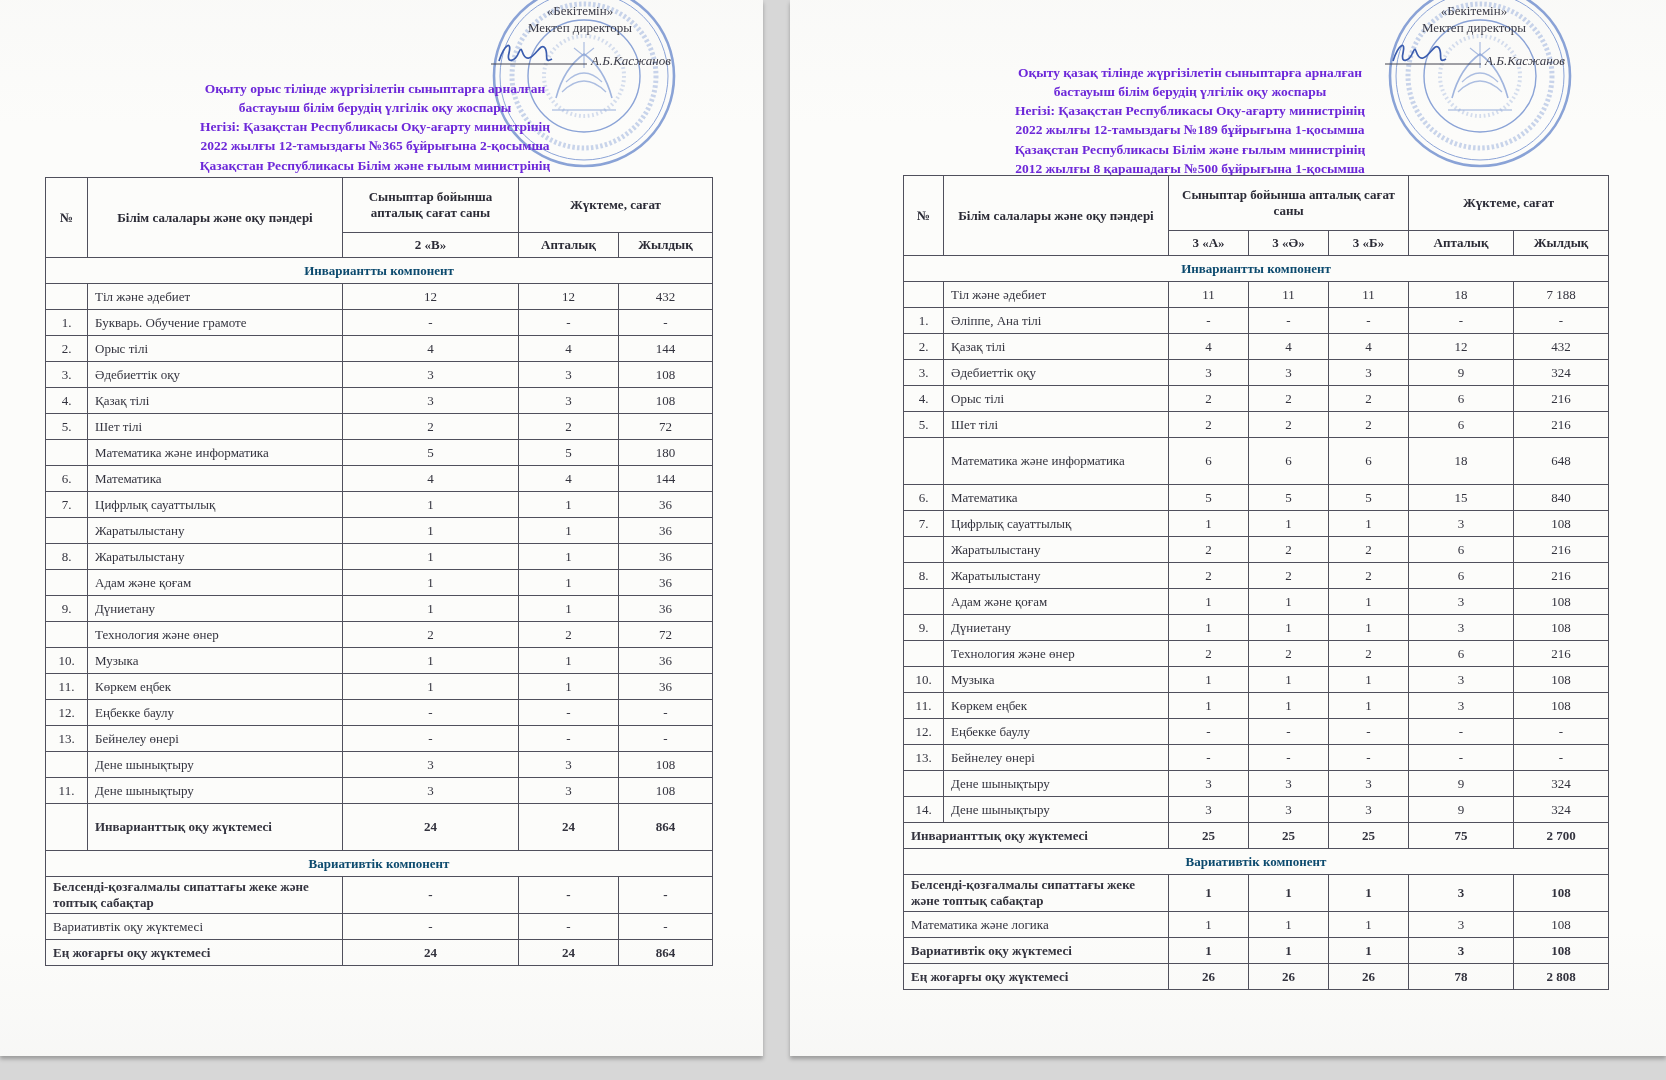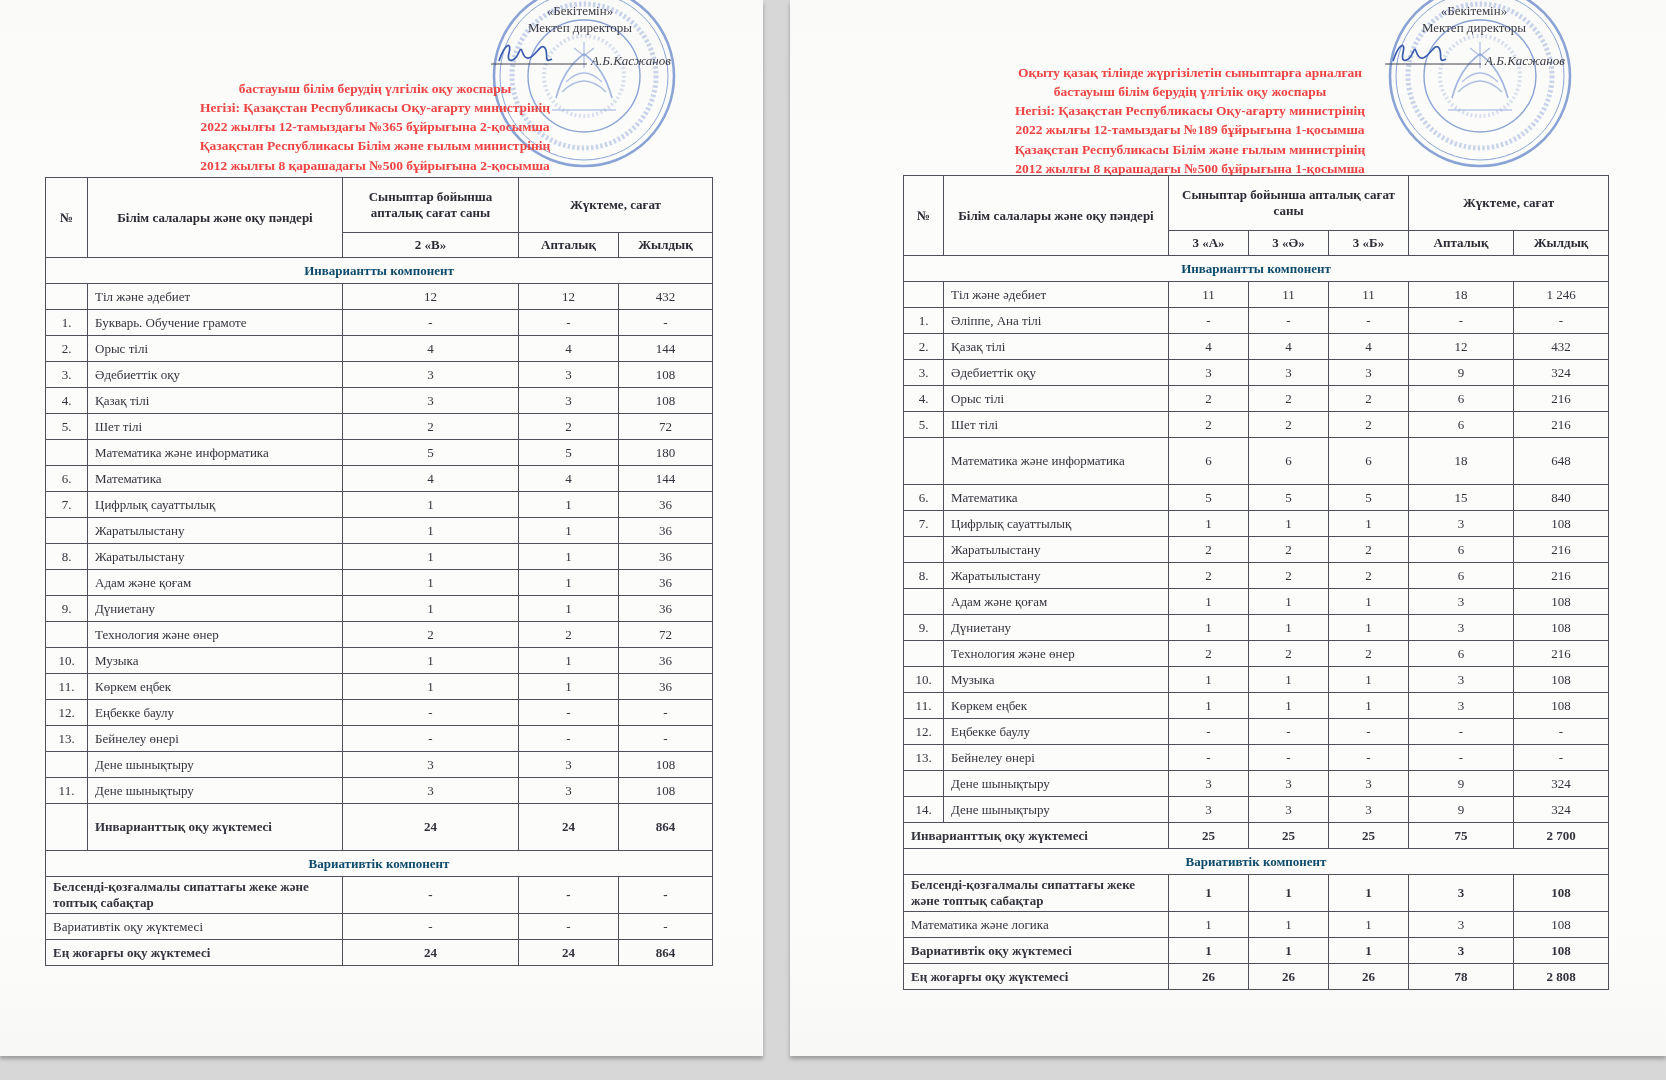--- a/index.html
+++ b/index.html
@@ -26,21 +26,21 @@
   .sign-row{display:flex;align-items:flex-end;justify-content:center;margin-top:3px;font-style:italic;}
   .sign-row .signer{margin-left:2px;line-height:20px;}
 
   .stamp{position:absolute;z-index:1;opacity:.88;}
   .page-a .stamp{left:486px;top:-22px;}
   .page-b .stamp{left:592px;top:-22px;}
 
   
   .doc-title{
     position:absolute;text-align:center;font-weight:bold;
-    font-size:13.5px;line-height:1.42;color:#ef4444;z-index:2;
+    font-size:13.5px;line-height:1.42;color:#6d28d9;z-index:2;
   }
   .page-a .doc-title{top:79px;left:75px;width:600px;}
   .page-b .doc-title{top:63px;left:100px;width:600px;}
 
   
   .plan-table{
     position:absolute;border-collapse:collapse;table-layout:fixed;
     font-size:13px;color:#33333e;background:transparent;z-index:2;
   }
   .page-a .plan-table{top:177px;left:45px;width:667px;}
@@ -96,25 +96,25 @@
       <div class="line">Мектеп директоры</div>
       <div class="sign-row">
         <svg width="100" height="32" viewBox="0 0 100 32">
           <path d="M10 22 C16 4 23 2 20 14 C17 25 26 23 30 13 C34 4 32 21 40 19 C47 17 52 3 56 9 C60 15 54 25 63 20" stroke="#3a5cae" stroke-width="1.7" fill="none"></path>
           <line x1="2" y1="25" x2="98" y2="25" stroke="#43434f" stroke-width="1"></line>
         </svg>
         <span class="signer">А.Б.Касжанов</span>
       </div>
     </div>
     <div class="doc-title">
+        <div>Оқыту орыс тілінде жүргізілетін сыныптарға арналған</div>
         <div>бастауыш білім берудің үлгілік оқу жоспары</div>
         <div>Негізі: Қазақстан Республикасы Оқу-ағарту министрінің</div>
         <div>2022 жылғы 12-тамыздағы №365 бұйрығына 2-қосымша</div>
         <div>Қазақстан Республикасы Білім және ғылым министрінің</div>
-        <div>2012 жылғы 8 қарашадағы №500 бұйрығына 2-қосымша</div>
       </div>
     <table class="plan-table">
         <colgroup>
           <col class="col-num">
           <col class="col-subject">
           <col class="col-class">
           <col class="col-weekly">
           <col class="col-yearly">
         </colgroup>
         <thead>
@@ -368,21 +368,21 @@
           <tr>
             <td class="section" colspan="7">Инвариантты компонент</td>
           </tr>
           <tr>
             <td class="num"></td>
             <td class="subject">Тіл және әдебиет</td>
             <td class="val">11</td>
             <td class="val">11</td>
             <td class="val">11</td>
             <td class="val">18</td>
-            <td class="val">1 246</td>
+            <td class="val">7 188</td>
           </tr>
           <tr>
             <td class="num">1.</td>
             <td class="subject">Әліппе, Ана тілі</td>
             <td class="val">-</td>
             <td class="val">-</td>
             <td class="val">-</td>
             <td class="val">-</td>
             <td class="val">-</td>
           </tr>

